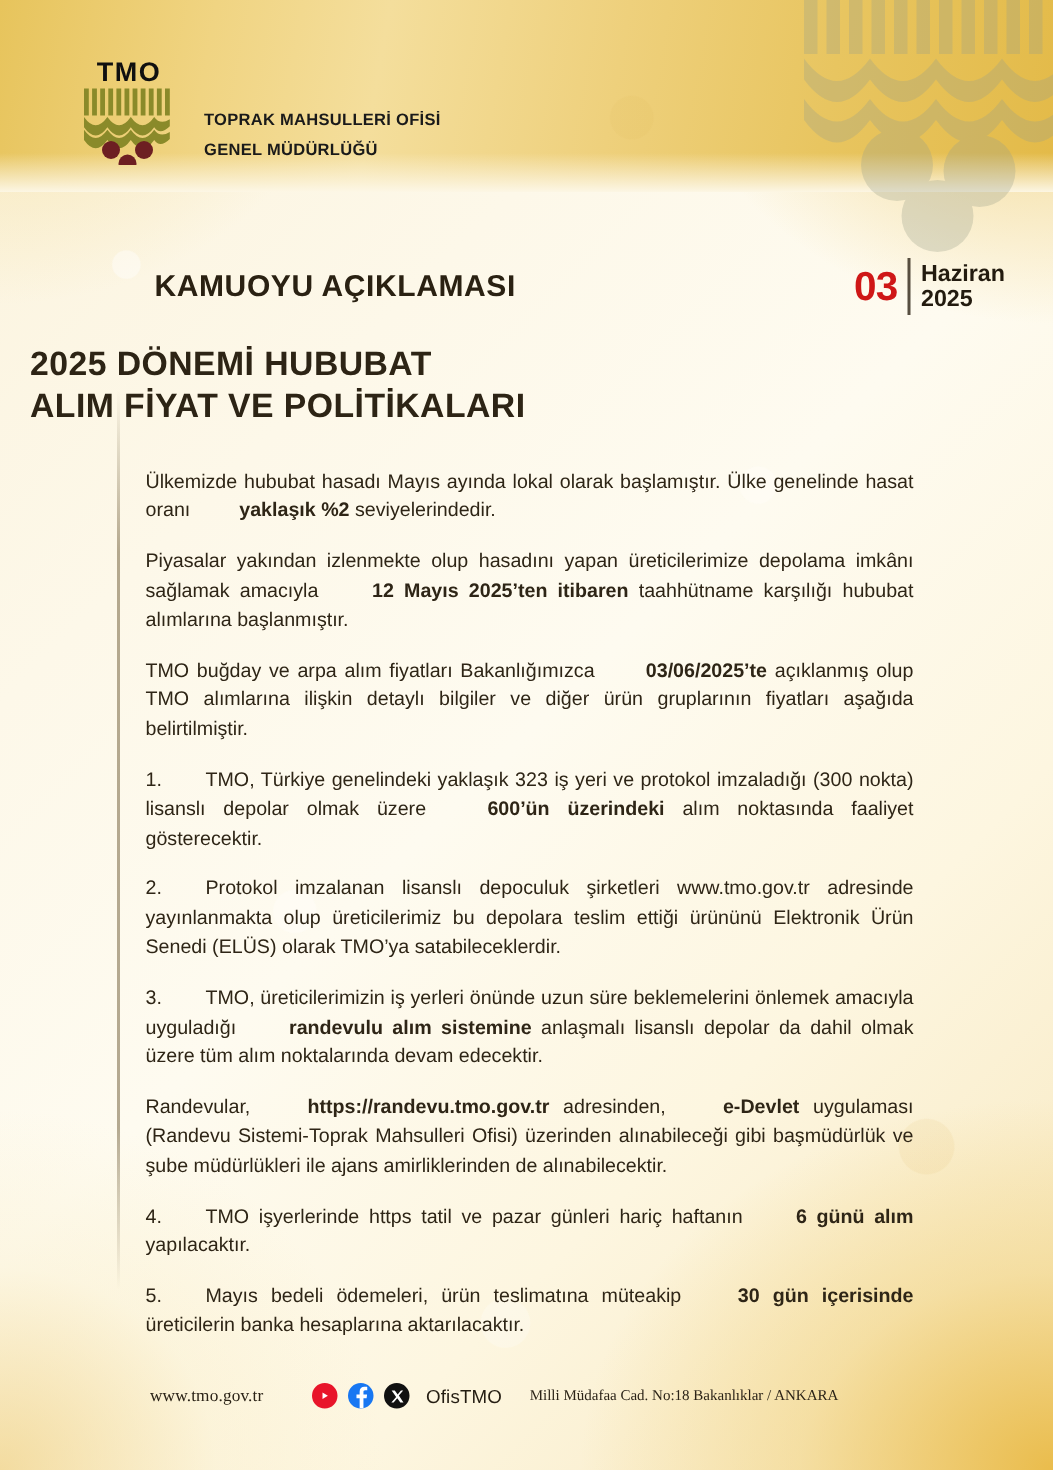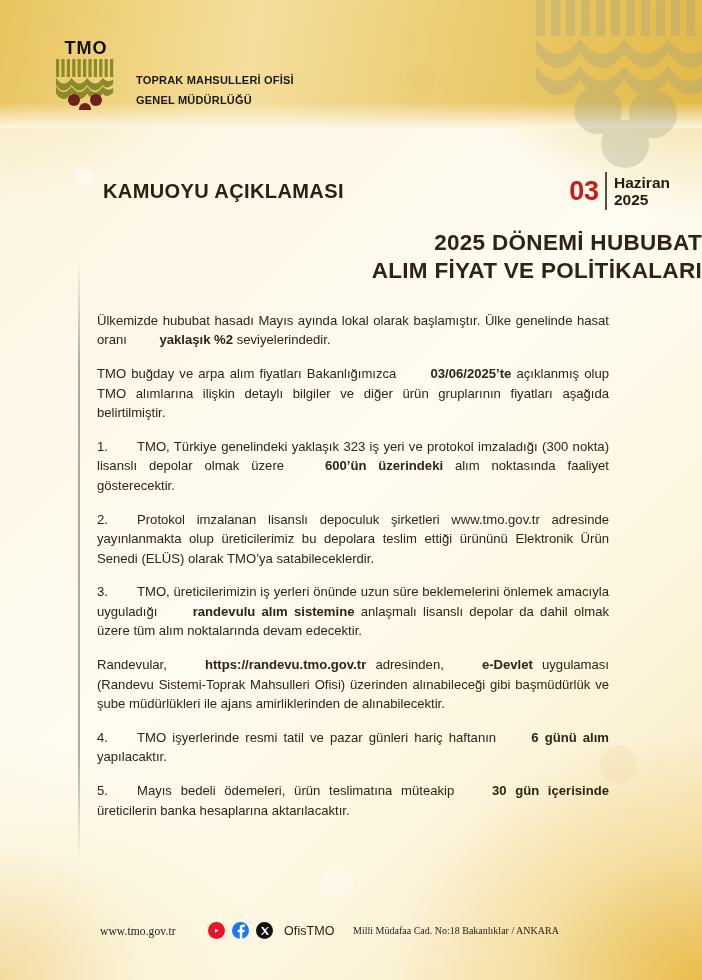--- a/index.html
+++ b/index.html
@@ -62,22 +62,22 @@
   .datebox{position:absolute;right:32px;top:172px;display:flex;align-items:center;}
   .datebox .dnum{
     font-size:27px;font-weight:bold;color:#cf1717;line-height:1;margin-right:7px;
     letter-spacing:-.5px;
   }
   .datebox .dsep{width:1.6px;height:38px;background:#3a3022;opacity:.85;margin-right:7px;}
   .datebox .dtxt{font-size:15.5px;font-weight:bold;color:#231b0f;line-height:17.5px;}
 
   
   .title{
-    position:absolute;left:0;right:0;top:229px;text-align:right;
-    color:#2d2415;font-weight:bold;font-size:22.5px;line-height:28px;letter-spacing:.3px;
+    position:absolute;left:0;right:0;top:229px;text-align:left;
+    color:#2d2415;font-weight:bold;font-size:22.5px;line-height:28px;letter-spacing:.3px;padding-left:20px;
   }
 
   
   .hairline{
     position:absolute;left:78px;top:260px;width:1.5px;height:600px;
     background:linear-gradient(to bottom, rgba(150,130,90,0) 0%, rgba(120,102,66,.55) 18%, rgba(120,102,66,.55) 82%, rgba(150,130,90,0) 100%);
   }
 
   
   .body{
@@ -189,32 +189,33 @@
     <div>2025 DÖNEMİ HUBUBAT</div>
     <div>ALIM FİYAT VE POLİTİKALARI</div>
   </div>
 
   <div class="hairline"></div>
 
   <div class="body">
 
     <p><span>Ülkemizde hububat hasadı Mayıs ayında lokal olarak başlamıştır. Ülke genelinde hasat oranı </span><b>yaklaşık %2</b><span> seviyelerindedir.</span></p>
 
+    <p><span>Piyasalar yakından izlenmekte olup hasadını yapan üreticilerimize depolama imkânı sağlamak amacıyla </span><b>12 Mayıs 2025’ten itibaren</b><span> taahhütname karşılığı hububat alımlarına başlanmıştır.</span></p>
 
     <p><span>TMO buğday ve arpa alım fiyatları Bakanlığımızca </span><b>03/06/2025’te</b><span> açıklanmış olup TMO alımlarına ilişkin detaylı bilgiler ve diğer ürün gruplarının fiyatları aşağıda belirtilmiştir.</span></p>
 
     <p><span class="num">1.</span><span>TMO, Türkiye genelindeki yaklaşık 323 iş yeri ve protokol imzaladığı (300 nokta) lisanslı depolar olmak üzere </span><b>600’ün üzerindeki</b><span> alım noktasında faaliyet gösterecektir.</span></p>
 
     <p><span class="num">2.</span><span>Protokol imzalanan lisanslı depoculuk şirketleri www.tmo.gov.tr adresinde yayınlanmakta olup üreticilerimiz bu depolara teslim ettiği ürününü Elektronik Ürün Senedi (ELÜS) olarak TMO’ya satabileceklerdir.</span></p>
 
     <p><span class="num">3.</span><span>TMO, üreticilerimizin iş yerleri önünde uzun süre beklemelerini önlemek amacıyla uyguladığı </span><b>randevulu alım sistemine</b><span> anlaşmalı lisanslı depolar da dahil olmak üzere tüm alım noktalarında devam edecektir.</span></p>
 
     <p><span>Randevular, </span><b>https://randevu.tmo.gov.tr</b><span> adresinden, </span><b>e-Devlet</b><span> uygulaması (Randevu Sistemi-Toprak Mahsulleri Ofisi) üzerinden alınabileceği gibi başmüdürlük ve şube müdürlükleri ile ajans amirliklerinden de alınabilecektir.</span></p>
 
-    <p><span class="num">4.</span><span>TMO işyerlerinde resmi tatil ve pazar günleri hariç haftanın </span><b>6 günü alım</b><span> yapılacaktır.</span></p>
+    <p><span class="num">4.</span><span>TMO işyerlerinde https tatil ve pazar günleri hariç haftanın </span><b>6 günü alım</b><span> yapılacaktır.</span></p>
 
     <p><span class="num">5.</span><span>Mayıs bedeli ödemeleri, ürün teslimatına müteakip </span><b>30 gün içerisinde</b><span> üreticilerin banka hesaplarına aktarılacaktır.</span></p>
 
   </div>
 
   <div class="footer">
     <div class="f-url">www.tmo.gov.tr</div>
 
     <div class="socials">
       <span class="sico yt">

